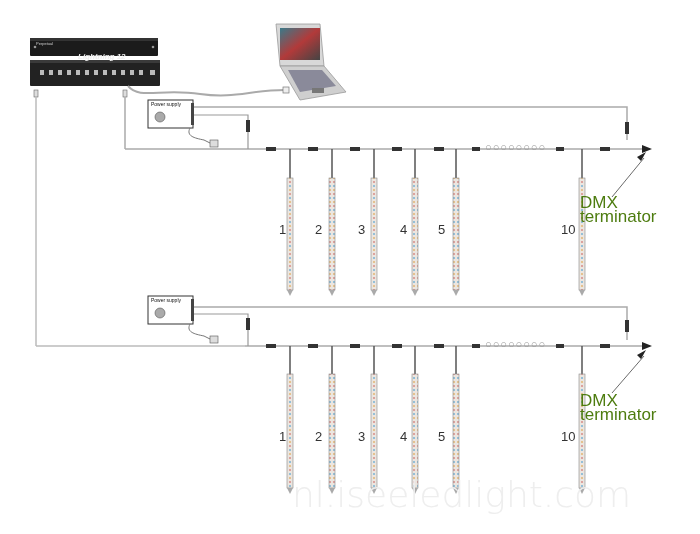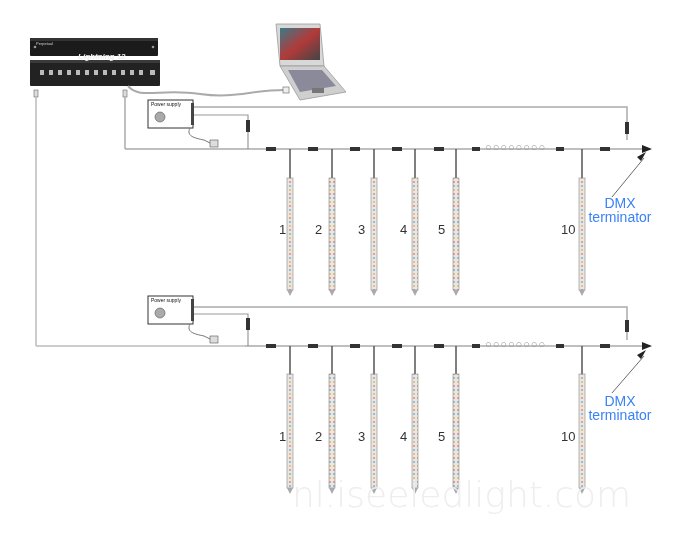--- a/index.html
+++ b/index.html
@@ -1,20 +1,20 @@
 <!DOCTYPE html>
 <html><head>
 <meta charset="utf-8">
 <style>
   html, body { margin:0; padding:0; background:#ffffff; }
   body { width:700px; height:534px; position:relative; overflow:hidden; font-family:"Liberation Sans", sans-serif; }
   #canvas { position:absolute; left:0; top:0; width:700px; height:534px; }
   .lbl { position:absolute; font-family:"Liberation Sans", sans-serif; color:#222; font-size:12px; }
   .num { position:absolute; font-family:"Liberation Sans", sans-serif; color:#333; font-size:13px; }
-  .term { position:absolute; font-family:"Liberation Sans", sans-serif; color:#3b82f6; font-size:14px; text-align:center; line-height:14px; width:80px; }
+  .term { position:absolute; font-family:"Liberation Sans", sans-serif; color:#4d7c0f; font-size:17px; line-height:14px; width:80px; }
   .watermark { position:absolute; left:292px; top:474px; font-family:"DejaVu Sans", sans-serif; font-size:36px; color:#eeeeee; letter-spacing:0px; font-weight:300; }
   .ctrl-title { position:absolute; font-family:"Liberation Sans", sans-serif; font-style:italic; font-weight:bold; color:#eee; font-size:8px; }
   .ctrl-brand { position:absolute; font-family:"Liberation Sans", sans-serif; color:#ccc; font-size:4px; }
   .ps-label { position:absolute; font-family:"Liberation Sans", sans-serif; color:#111; font-size:5px; }
 </style>
 </head>
 <body>
 
 <svg id="canvas" width="700" height="534" viewBox="0 0 700 534" xmlns="http://www.w3.org/2000/svg">
   <defs>

